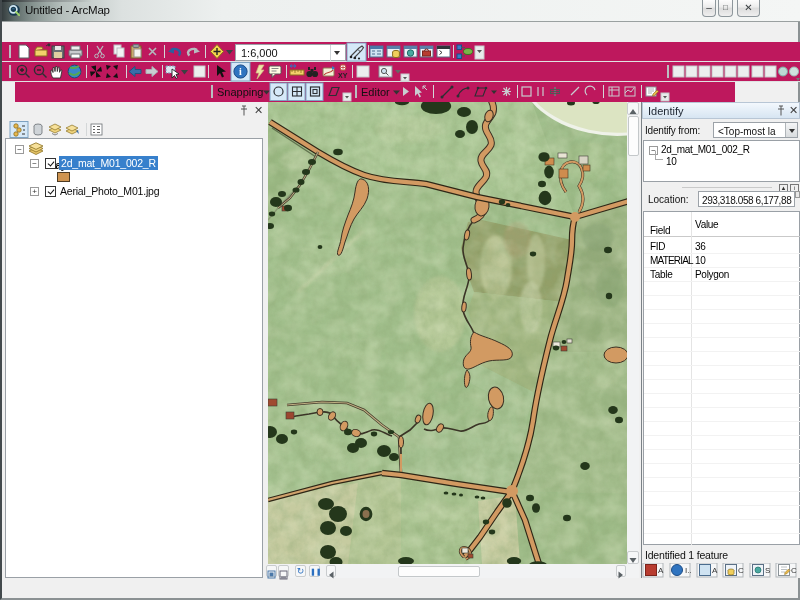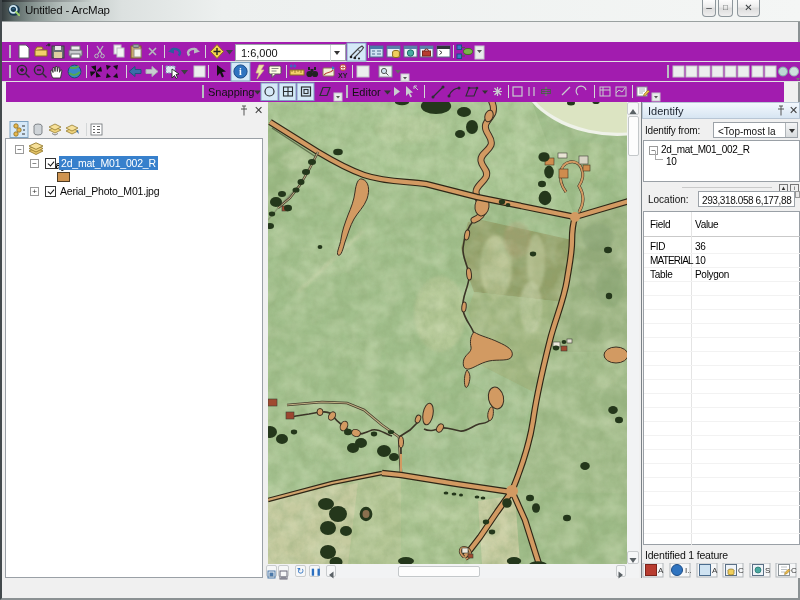--- a/index.html
+++ b/index.html
@@ -4,24 +4,24 @@
 *{margin:0;padding:0;box-sizing:border-box}
 html,body{width:800px;height:600px;overflow:hidden;font-family:"Liberation Sans",sans-serif;background:#f0f0f0}
 #win{position:absolute;left:0;top:0;width:800px;height:600px;border-left:2px solid #434a4d;border-right:2px solid #8b9193;border-bottom:2px solid #8b9193}
 .abs{position:absolute}
 #titlebar{left:0;top:0;width:800px;height:22px;background:linear-gradient(90deg,#363e40 0px,#5d6a68 12px,#84918e 30px,#b5bfbc 60px,#dce1e0 120px,#edf0ef 220px,#f4f6f5 100%);border-bottom:1px solid #9aa0a0}
 #titlebar:before{content:"";position:absolute;left:0;top:0;width:90px;height:2px;background:linear-gradient(90deg,#23292b,#888e8e 45px,transparent)}
 #title-text{left:23px;top:4px;font-size:11.5px;letter-spacing:-0.2px;color:#101010}
 .winbtn{top:0;height:17px;background:linear-gradient(180deg,#fdfdfd,#ececec 45%,#dcdcdc 50%,#efefef);border:1px solid #8e979c;border-top:none;border-radius:0 0 4px 4px;color:#3c4043;font-size:10px;text-align:center;line-height:15px}
 #menubar{left:0;top:22px;width:798px;height:20px;background:#f4f4f4;border-bottom:1px solid #e2e2e2}
 .menu{position:absolute;top:4px;font-size:11px;letter-spacing:-0.3px;color:#141414}
-.tb{background:#a21caf}
+.tb{background:#be185d}
 #row1{left:0;top:42px;width:798px;height:20px;border-bottom:1px solid #e0e2e2}
 #row2{left:0;top:62px;width:798px;height:20px;border-bottom:1px solid #e0e2e2}
-#row3{left:4px;top:82px;width:778px;height:20px}
+#row3{left:13px;top:82px;width:720px;height:20px}
 .combo{position:absolute;background:#fff;border:1px solid #9ca2a8;font-size:11px;color:#111}
 .carr{position:absolute;width:0;height:0;border-left:3.5px solid transparent;border-right:3.5px solid transparent;border-top:4px solid #333}
 #statusbar{left:0;top:578px;width:798px;height:20px;background:#f0f0f0;border-top:1px solid #d9d9d9;font-size:12px;color:#111}
 
 #toc{left:2px;top:102px;width:260px;height:476px;background:#f0f0f0}
 .phead{position:absolute;left:0;top:0;width:100%;height:17px;background:linear-gradient(180deg,#f3f8fd,#d7e5f2);border:1px solid #b8c6d5;font-size:11px;color:#1c2430;padding:2px 0 0 5px}
 .pinx{position:absolute;top:3px;font-size:11px;color:#404040;line-height:10px}
 #toctools{position:absolute;left:2px;top:19px;width:256px;height:17px}
 #tocwhite{position:absolute;left:1px;top:36px;width:258px;height:440px;background:#fff;border:1px solid #9aa0a6}
 .trow{position:absolute;font-size:10.5px;letter-spacing:-0.2px;color:#0a0a0a;white-space:nowrap}
@@ -630,21 +630,21 @@
     <div class="abs" style="left:11px;top:18px;width:8px;height:1px;background:#a8a8a8"></div>
     <div class="abs" style="left:22px;top:15px">10</div>
   </div>
   <div class="abs" style="left:137px;top:82px;width:9px;height:8px;border:1px solid #777;font-size:6px;text-align:center;line-height:7px;color:#333">▲</div>
   <div class="abs" style="left:148px;top:82px;width:9px;height:8px;border:1px solid #777;font-size:6px;text-align:center;line-height:7px;color:#333">i</div>
   <div class="abs" style="left:40px;top:85px;width:90px;height:1px;background:#c9c9c9"></div>
   <div class="abs" style="left:6px;top:92px;font-size:10px;color:#111">Location:</div>
   <div class="combo" style="left:56px;top:89px;width:97px;height:16px;padding:3px 0 0 3px;letter-spacing:-0.4px;overflow:hidden;font-size:10px">293,318.058 6,177,88</div>
   <div class="abs" style="left:153px;top:89px;width:5px;height:7px;background:#e8e8e8;border:1px solid #999;font-size:5px;color:#444"></div>
   <div class="ibox" style="left:1px;top:109px;width:157px;height:334px">
-    <div class="abs" style="left:6px;top:7px">Field</div>
+    <div class="abs" style="left:6px;top:13px">Field</div>
     <div class="abs" style="left:51px;top:7px">Value</div>
     <div class="abs" style="left:0;top:24px;width:157px;height:1px;background:#c9c9c9"></div>
     <div class="abs" style="left:47px;top:0;width:1px;height:333px;background:#e4e4e4"></div>
     <div class="abs" style="left:6px;top:29px">FID</div>
     <div class="abs" style="left:51px;top:29px">36</div>
     <div class="abs" style="left:6px;top:43px;letter-spacing:-0.8px">MATERIAL</div>
     <div class="abs" style="left:51px;top:43px">10</div>
     <div class="abs" style="left:6px;top:57px">Table</div>
     <div class="abs" style="left:51px;top:57px">Polygon</div>
     <div class="abs" style="left:0;top:41px;width:157px;height:1px;background:#f2f2f2"></div>

